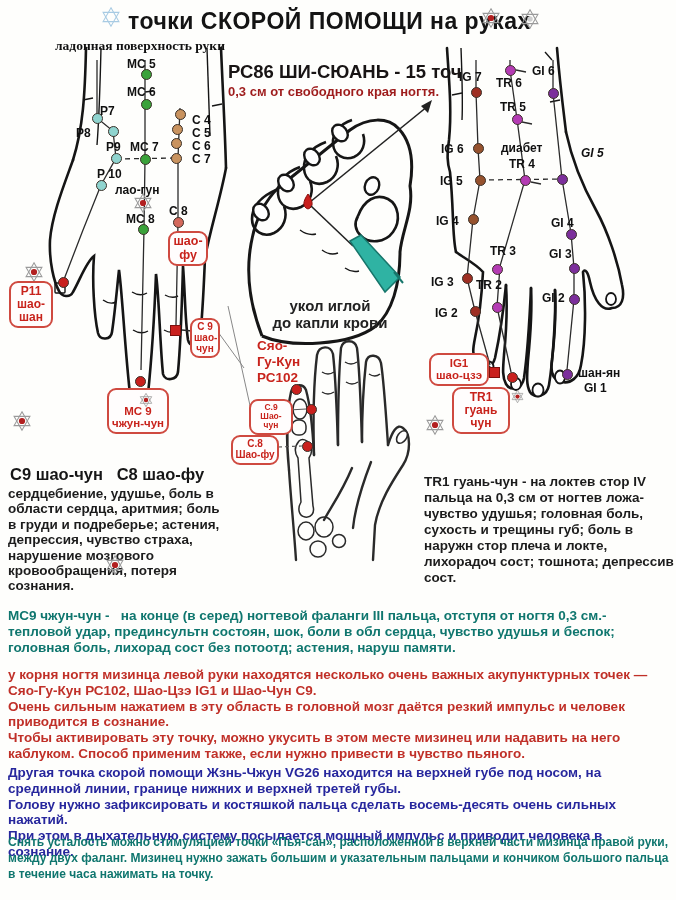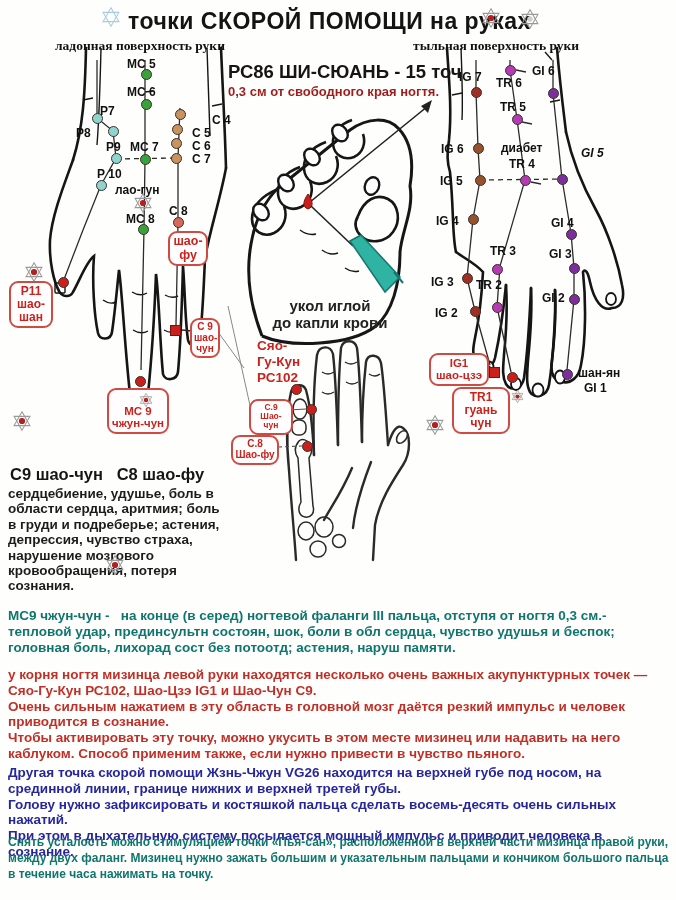--- a/index.html
+++ b/index.html
@@ -31,21 +31,20 @@
   #needle-caption{left:240px;top:297px;width:180px;text-align:center;font-size:15px;line-height:17px;font-weight:bold;color:#222;white-space:pre;}
   svg{position:absolute;overflow:visible;}
 </style>
 </head>
 <body>
 
 <div id="page">
 
   <div class="abs" id="title">точки СКОРОЙ ПОМОЩИ на руках</div>
   <div class="abs panel-label" style="left:55px;top:38px;">ладонная поверхность руки</div>
-  <div class="abs panel-label" style="left:413px;top:38px;">тыльная поверхность руки</div>
   <div class="abs" id="center-heading">РС86 ШИ-СЮАНЬ - 15 точ</div>
   <div class="abs" id="center-sub">0,3 см от свободного края ногтя.</div>
 
   <svg style="left:25px;top:48px;" width="210" height="390" viewBox="25 48 210 390">
     <g fill="none" stroke="#151515" stroke-width="2.6" stroke-linecap="round">
       <path d="M86,48 C85,95 83,128 73,160"></path>
       <path d="M221,48 C223,95 225,130 226,168"></path>
       <path d="M73,160 C64,185 52,215 50,240 C49,262 54,282 59,291 C62,297 70,298 73,292 C80,280 86,262 94,256
                C92,280 94,315 98,333 C100,341 111,340 112,332 C115,312 117,288 119,270
                C122,290 125,350 130,394 C132,402 146,402 148,394 C152,355 155,300 156,274
@@ -182,37 +181,38 @@
   </svg>
 
   <div class="abs" id="needle-caption">укол иглой
 до капли крови</div>
   <div class="abs" id="mid-hand-label">Сяо-
 Гу-Кун
 РС102</div>
 
   <div class="tblock" id="left-sym-head">С9 шао-чун   С8 шао-фу</div>
   <div class="tblock" id="left-sym-body">сердцебиение, удушье, боль в области сердца, аритмия; боль в груди и подреберье; астения, депрессия, чувство страха, нарушение мозгового кровообращения, потеря сознания.</div>
+  <div class="tblock" id="right-sym-body">TR1 гуань-чун - на локтев стор IV пальца на 0,3 см от ногтев ложа- чувство удушья; головная боль, сухость и трещины губ; боль в наружн стор плеча и локте, лихорадоч сост; тошнота; депрессив сост.</div>
   <div class="tblock" id="mc9-par">МС9 чжун-чун -   на конце (в серед) ногтевой фаланги III пальца, отступя от ногтя 0,3 см.- тепловой удар, прединсультн состоян, шок, боли в обл сердца, чувство удушья и беспок; головная боль, лихорад сост без потоотд; астения, наруш памяти.</div>
   <div class="tblock" id="red-par">у корня ногтя мизинца левой руки находятся несколько очень важных акупунктурных точек — Сяо-Гу-Кун РС102, Шао-Цзэ IG1 и Шао-Чун С9.
 Очень сильным нажатием в эту область в головной мозг даётся резкий импульс и человек приводится в сознание.
 Чтобы активировать эту точку, можно укусить в этом месте мизинец или надавить на него каблуком. Способ применим также, если нужно привести в чувство пьяного.</div>
   <div class="tblock" id="blue-par">Другая точка скорой помощи Жзнь-Чжун VG26 находится на верхней губе под носом, на срединной линии, границе нижних и верхней третей губы.
 Голову нужно зафиксировать и костяшкой пальца сделать восемь-десять очень сильных нажатий.
 При этом в дыхательную систему посылается мощный импульс и приводит человека в сознание.</div>
   <div class="tblock" id="green-par">Снять усталость можно стимуляцией точки «Пья-сан», расположенной в верхней части мизинца правой руки, между двух фаланг. Мизинец нужно зажать большим и указательным пальцами и кончиком большого пальца в течение часа нажимать на точку.</div>
 
   <div id="overlay">
       <div class="pt-label" style="left: 127px; top: 57px;">МС 5</div>
       <div class="pt-label" style="left: 127px; top: 85px;">МС 6</div>
       <div class="pt-label" style="left: 100px; top: 104px;">Р7</div>
       <div class="pt-label" style="left: 76px; top: 126px;">Р8</div>
       <div class="pt-label" style="left: 106px; top: 140px;">Р9</div>
       <div class="pt-label" style="left: 130px; top: 140px;">МС 7</div>
-      <div class="pt-label" style="left: 192px; top: 113px; margin-left: 20px;">С 4</div>
+      <div class="pt-label" style="left: 192px; top: 113px;">С 4</div>
       <div class="pt-label" style="left: 192px; top: 126px;">С 5</div>
       <div class="pt-label" style="left: 192px; top: 139px;">С 6</div>
       <div class="pt-label" style="left: 192px; top: 152px;">С 7</div>
       <div class="pt-label" style="left: 97px; top: 167px;">Р 10</div>
       <div class="pt-label" style="left: 115px; top: 183px;">лао-гун</div>
       <div class="pt-label" style="left: 126px; top: 212px;">МС 8</div>
       <div class="pt-label" style="left: 169px; top: 204px;">С 8</div>
       <div class="pt-label" style="left: 459px; top: 70px;">IG 7</div>
       <div class="pt-label" style="left: 496px; top: 76px;">TR 6</div>
       <div class="pt-label" style="left: 532px; top: 64px;">GI 6</div>

